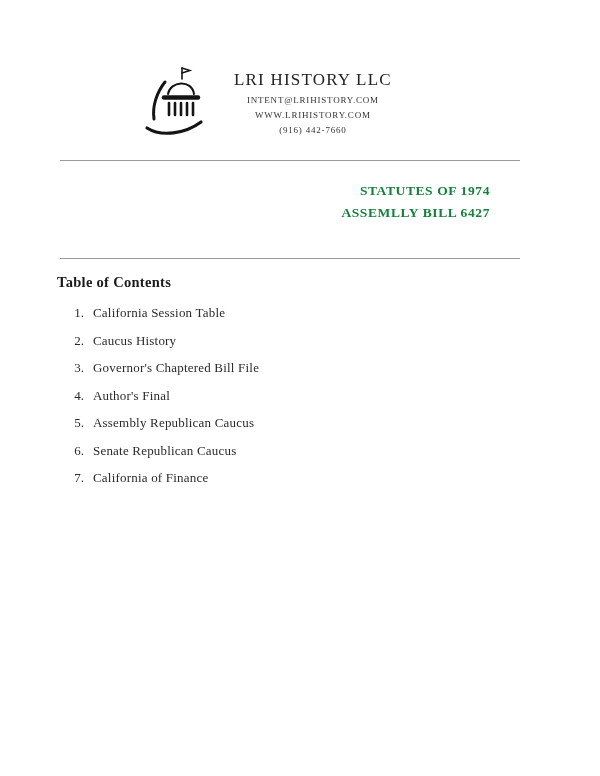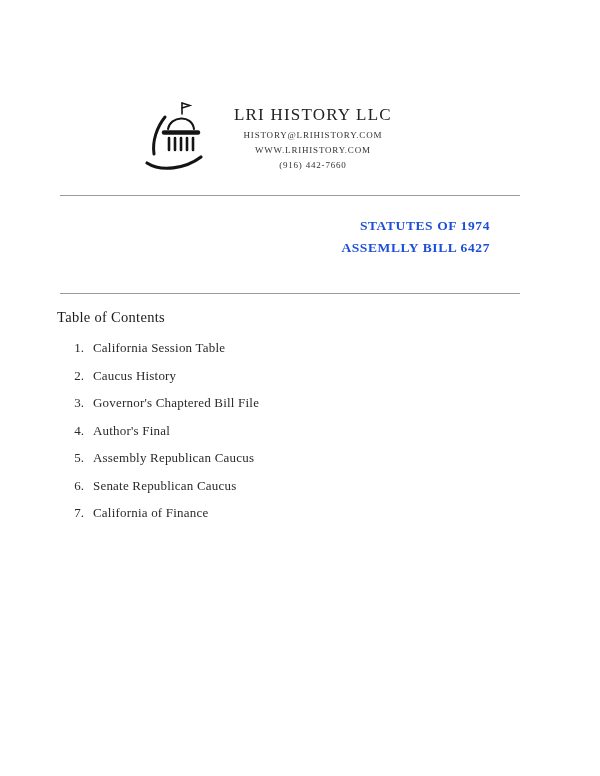--- a/index.html
+++ b/index.html
@@ -8,21 +8,20 @@
     background: #ffffff;
   }
   .page {
     position: relative;
     width: 600px;
     height: 587px;
     background: #ffffff;
     font-family: "Liberation Serif", serif;
     color: #1f1f1f;
     overflow: hidden;
-    margin-top: 35px;
   }
 
   
   .letterhead {
     position: absolute;
     top: 60px;
     left: 140px;
     display: flex;
     align-items: flex-start;
   }
@@ -64,31 +63,31 @@
     position: absolute;
     top: 180px;
     right: 110px;
     text-align: right;
   }
   .reference-line {
     font-size: 13.5px;
     font-weight: bold;
     letter-spacing: 0.6px;
     line-height: 22px;
-    color: #1d4ed8;
+    color: #15803d;
     white-space: pre;
   }
 
   
   .toc-title {
     position: absolute;
     top: 274px;
     left: 57px;
     font-size: 14.5px;
-    font-weight: normal;
+    font-weight: bold;
     letter-spacing: 0.3px;
     color: #1a1a1a;
   }
   .toc-list {
     position: absolute;
     top: 305px;
     left: 66px;
   }
   .toc-item {
     display: flex;
@@ -130,21 +129,21 @@
           <path d="M40 39 V51" stroke-width="2.6"></path>
           <path d="M46 39 V51" stroke-width="2.6"></path>
           <path d="M52 39 V51" stroke-width="2.6"></path>
 
           <path d="M6 64 C20 73 44 70 60 58" stroke-width="3.2"></path>
         </g>
       </svg>
     </div>
     <div class="letterhead-text">
       <div class="company-name">LRI HISTORY LLC</div>
-      <div class="contact-line">HISTORY@LRIHISTORY.COM</div>
+      <div class="contact-line">INTENT@LRIHISTORY.COM</div>
       <div class="contact-line">WWW.LRIHISTORY.COM</div>
       <div class="contact-line">(916) 442-7660</div>
     </div>
   </div>
 
   <div class="rule rule-top"></div>
 
   <div class="reference">
     <div class="reference-line">STATUTES OF 1974</div>
     <div class="reference-line">ASSEMLLY BILL 6427</div>

